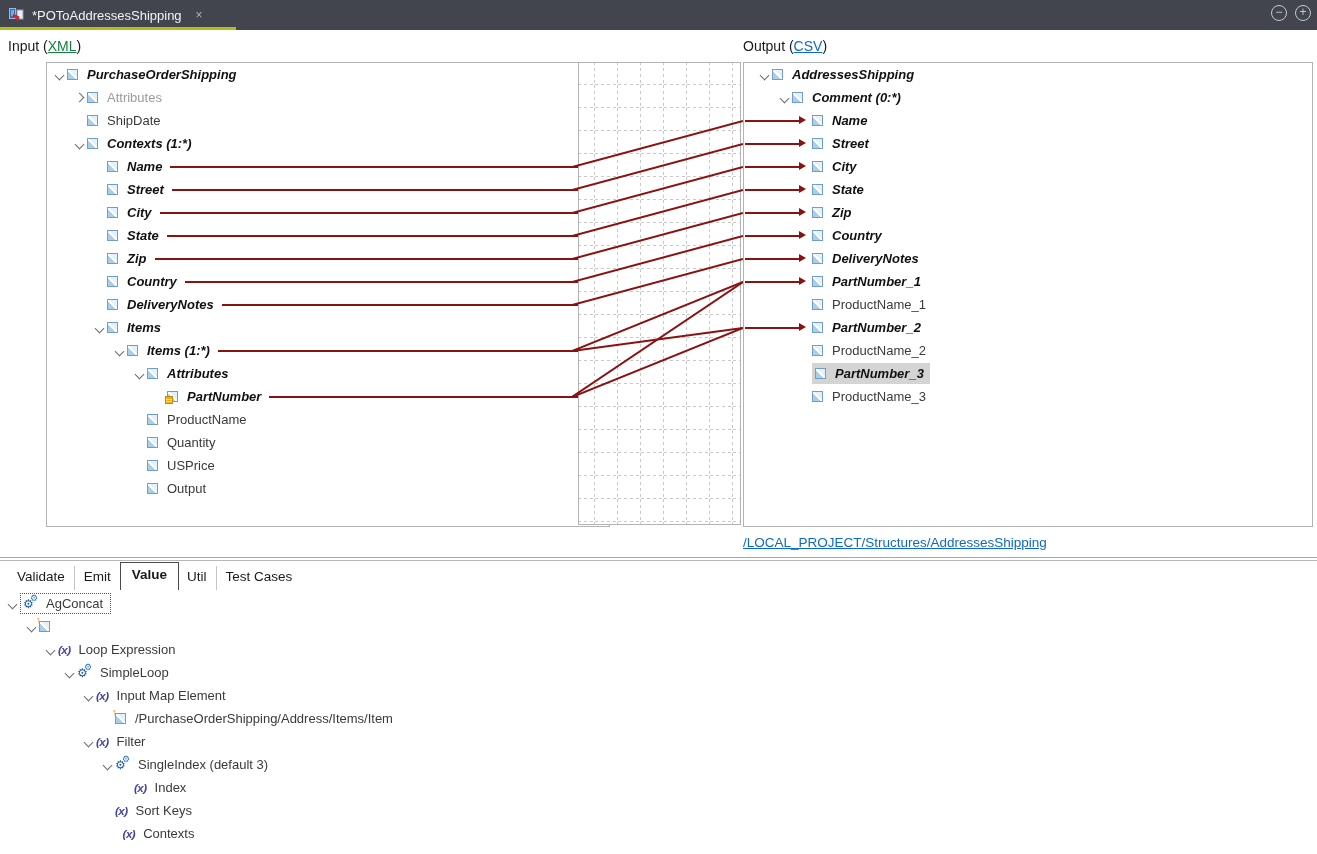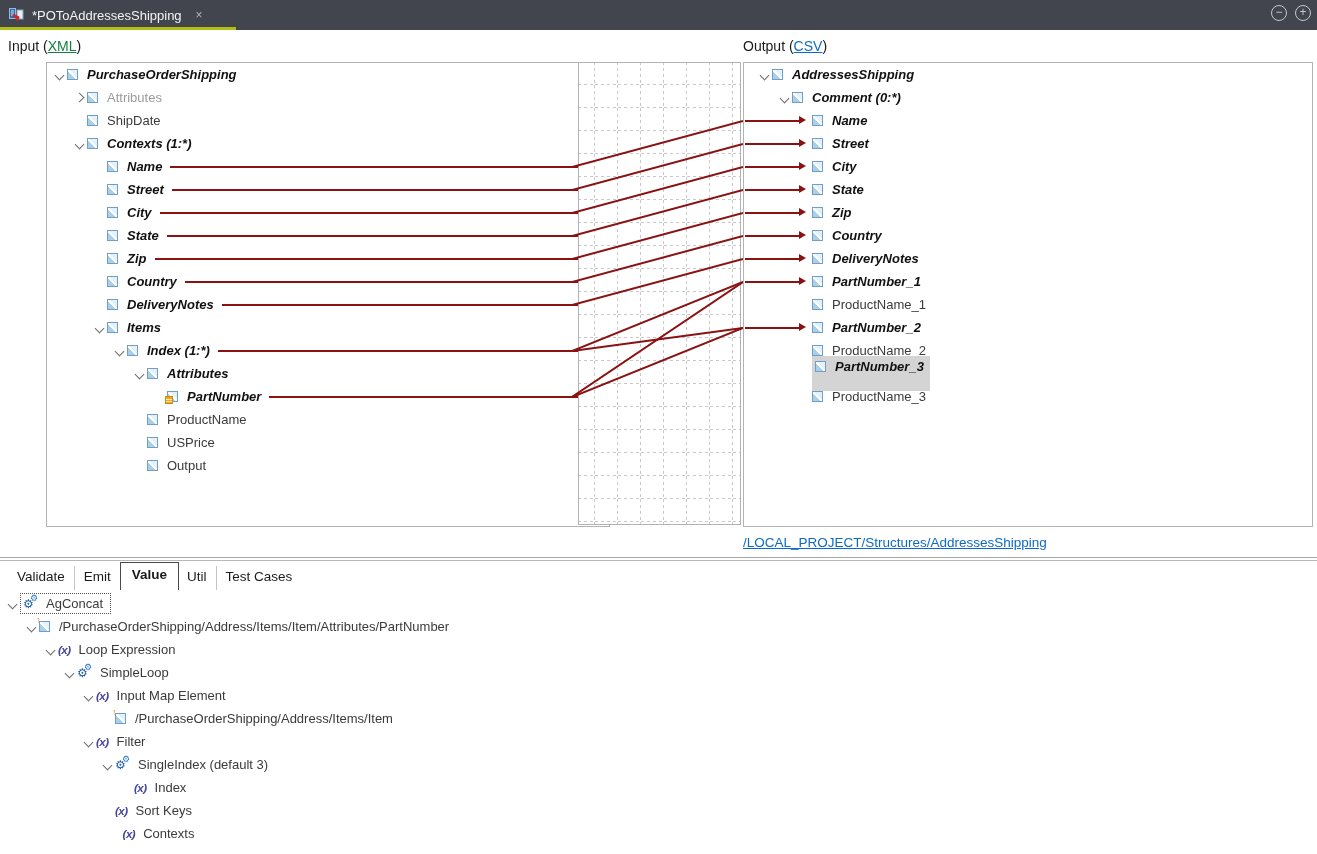--- a/index.html
+++ b/index.html
@@ -34,21 +34,21 @@
   .chev.down i{transform:rotate(45deg);}
   .chev.right i{transform:rotate(-45deg);top:3px;}
   .nicon{width:11px;height:11px;flex:0 0 11px;margin-right:6px;border:1px solid #6f9fc8;box-sizing:border-box;position:relative;
     background:linear-gradient(45deg,#a9cfe9 44%,#ffffff 44% 56%,#e3f1fa 56%);}
   .nicon.attr::after{content:"";position:absolute;left:-3px;bottom:-3px;width:6px;height:6px;
     background:repeating-linear-gradient(#f5a814 0 1.6px,#fde9bb 1.6px 2.6px);border:0.5px solid #c98a10;}
   .lblx{padding:1px 3px;}
   .mapped .lblx{font-weight:700;font-style:italic;color:#111;}
   .gray .lblx{color:#9b9b9b;}
   .linefill{flex:1 0 8px;height:0;border-top:2px solid #8a1212;margin-left:5px;}
-  .selwrap{display:flex;align-items:center;background:#d4d4d4;padding:2px 3px 16px 3px;}
+  .selwrap{display:flex;align-items:center;background:#d4d4d4;padding:2px 3px 2px 3px;}
   .arrowline{position:absolute;top:50%;left:1px;height:0;border-top:2px solid #8a1212;margin-top:-1px;}
   .arrowhead{position:absolute;top:50%;margin-top:-4.5px;width:0;height:0;
     border-left:7px solid #8a1212;border-top:4.5px solid transparent;border-bottom:4.5px solid transparent;}
 
   
   .links-row{position:relative;height:28px;font-size:13.5px;}
   .links-row .flink{position:absolute;top:8px;white-space:nowrap;}
   .flink-in{left:8px;} .flink-out{left:743px;}
 
   .splitter{height:2px;border-top:1px solid #a8a8a8;border-bottom:1px solid #b8b8b8;margin:2px 0 0 0;background:#fff;}
@@ -176,40 +176,45 @@
           <i></i>
         </span>
         <span class="nicon"></span>
         <span class="lblx">Items</span>
       </div>
       <div class="trow mapped" style="padding-left: 66px;">
         <span class="chev down">
           <i></i>
         </span>
         <span class="nicon"></span>
-        <span class="lblx">Index (1:*)</span>
+        <span class="lblx">Items (1:*)</span>
         <div class="linefill" style="border-top-color: rgb(138, 18, 18);"></div>
       </div>
       <div class="trow mapped" style="padding-left: 86px;">
         <span class="chev down">
           <i></i>
         </span>
         <span class="nicon"></span>
         <span class="lblx">Attributes</span>
       </div>
       <div class="trow mapped" style="padding-left: 106px;">
         <span class="chev"></span>
         <span class="nicon attr"></span>
         <span class="lblx">PartNumber</span>
         <div class="linefill" style="border-top-color: rgb(138, 18, 18);"></div>
       </div>
       <div class="trow" style="padding-left: 86px;">
         <span class="chev"></span>
         <span class="nicon"></span>
         <span class="lblx">ProductName</span>
+      </div>
+      <div class="trow" style="padding-left: 86px;">
+        <span class="chev"></span>
+        <span class="nicon"></span>
+        <span class="lblx">Quantity</span>
       </div>
       <div class="trow" style="padding-left: 86px;">
         <span class="chev"></span>
         <span class="nicon"></span>
         <span class="lblx">USPrice</span>
       </div>
       <div class="trow" style="padding-left: 86px;">
         <span class="chev"></span>
         <span class="nicon"></span>
         <span class="lblx">Output</span>
@@ -367,21 +372,20 @@
           <b class="g2">⚙</b>
         </span>
         <span class="lblx">AgConcat</span>
       </span>
     </div>
     <div class="trow" style="padding-left: 25px;">
       <span class="chev down">
         <i></i>
       </span>
       <span class="pathicon"></span>
-      <span class="lblx">/PurchaseOrderShipping/Address/Items/Item/Attributes/PartNumber</span>
     </div>
     <div class="trow" style="padding-left: 44px;">
       <span class="chev down">
         <i></i>
       </span>
       <span class="expr">(x)</span>
       <span class="lblx">Loop Expression</span>
     </div>
     <div class="trow" style="padding-left: 63px;">
       <span class="chev down">

